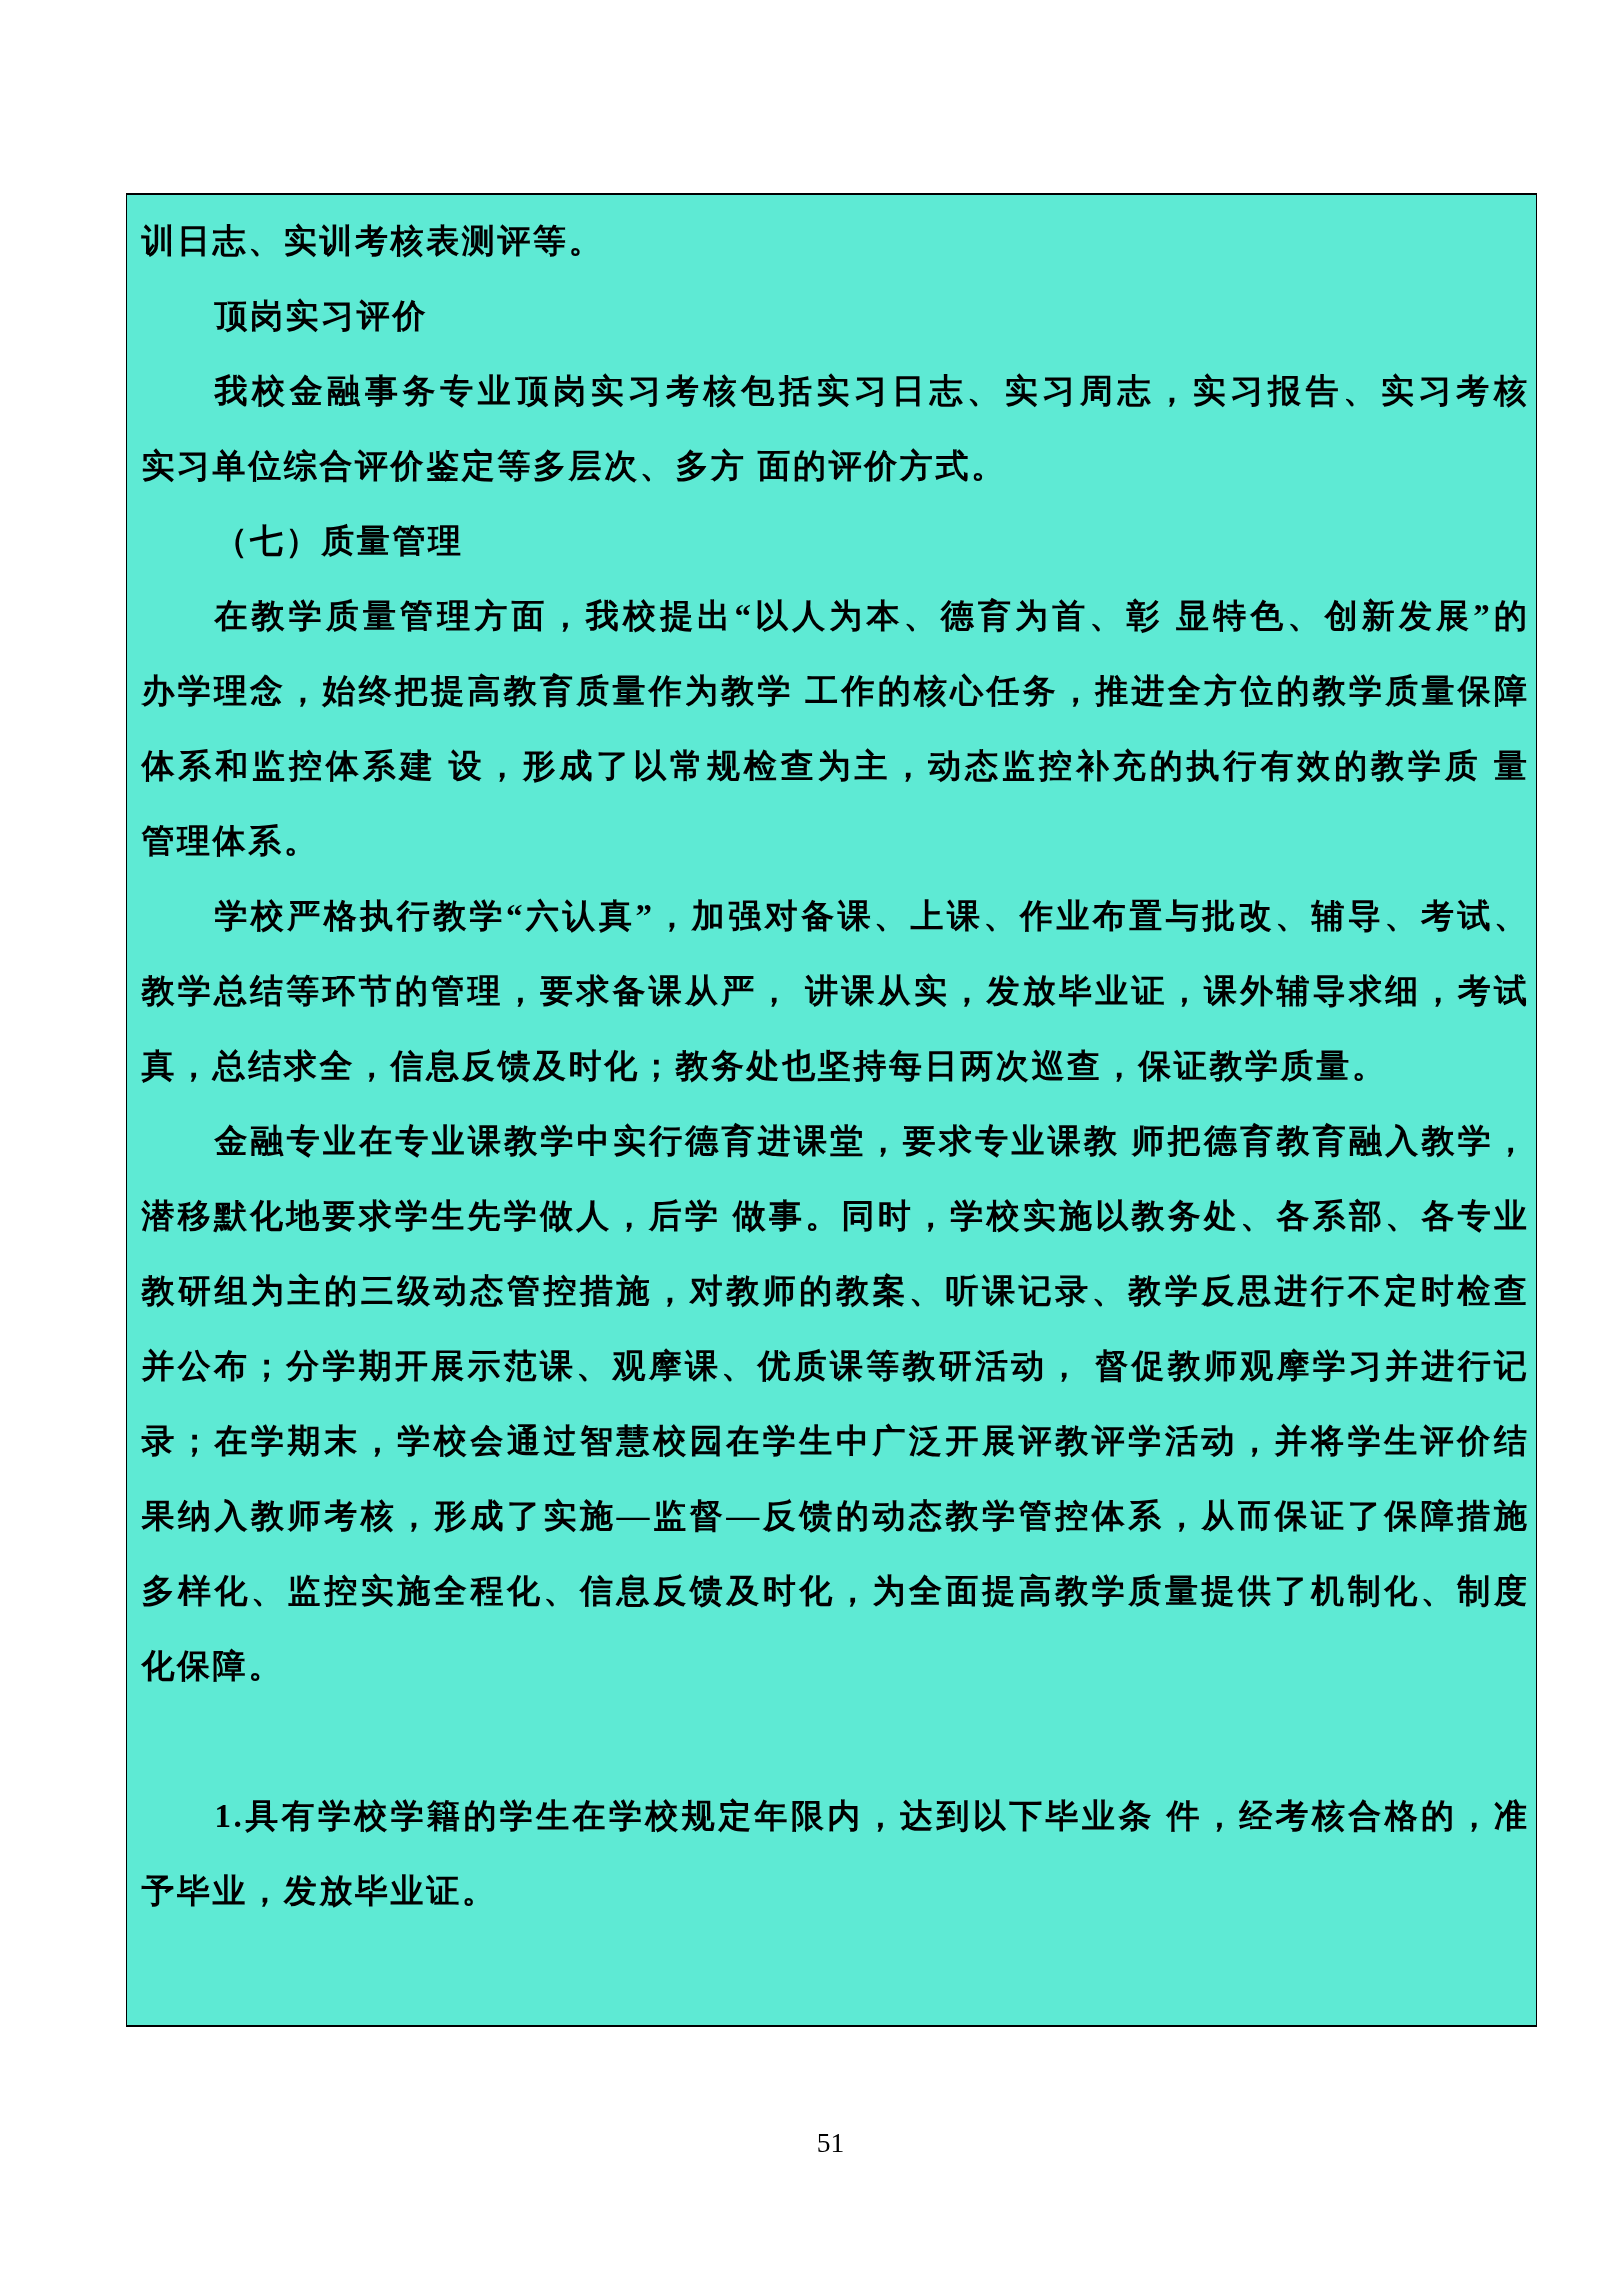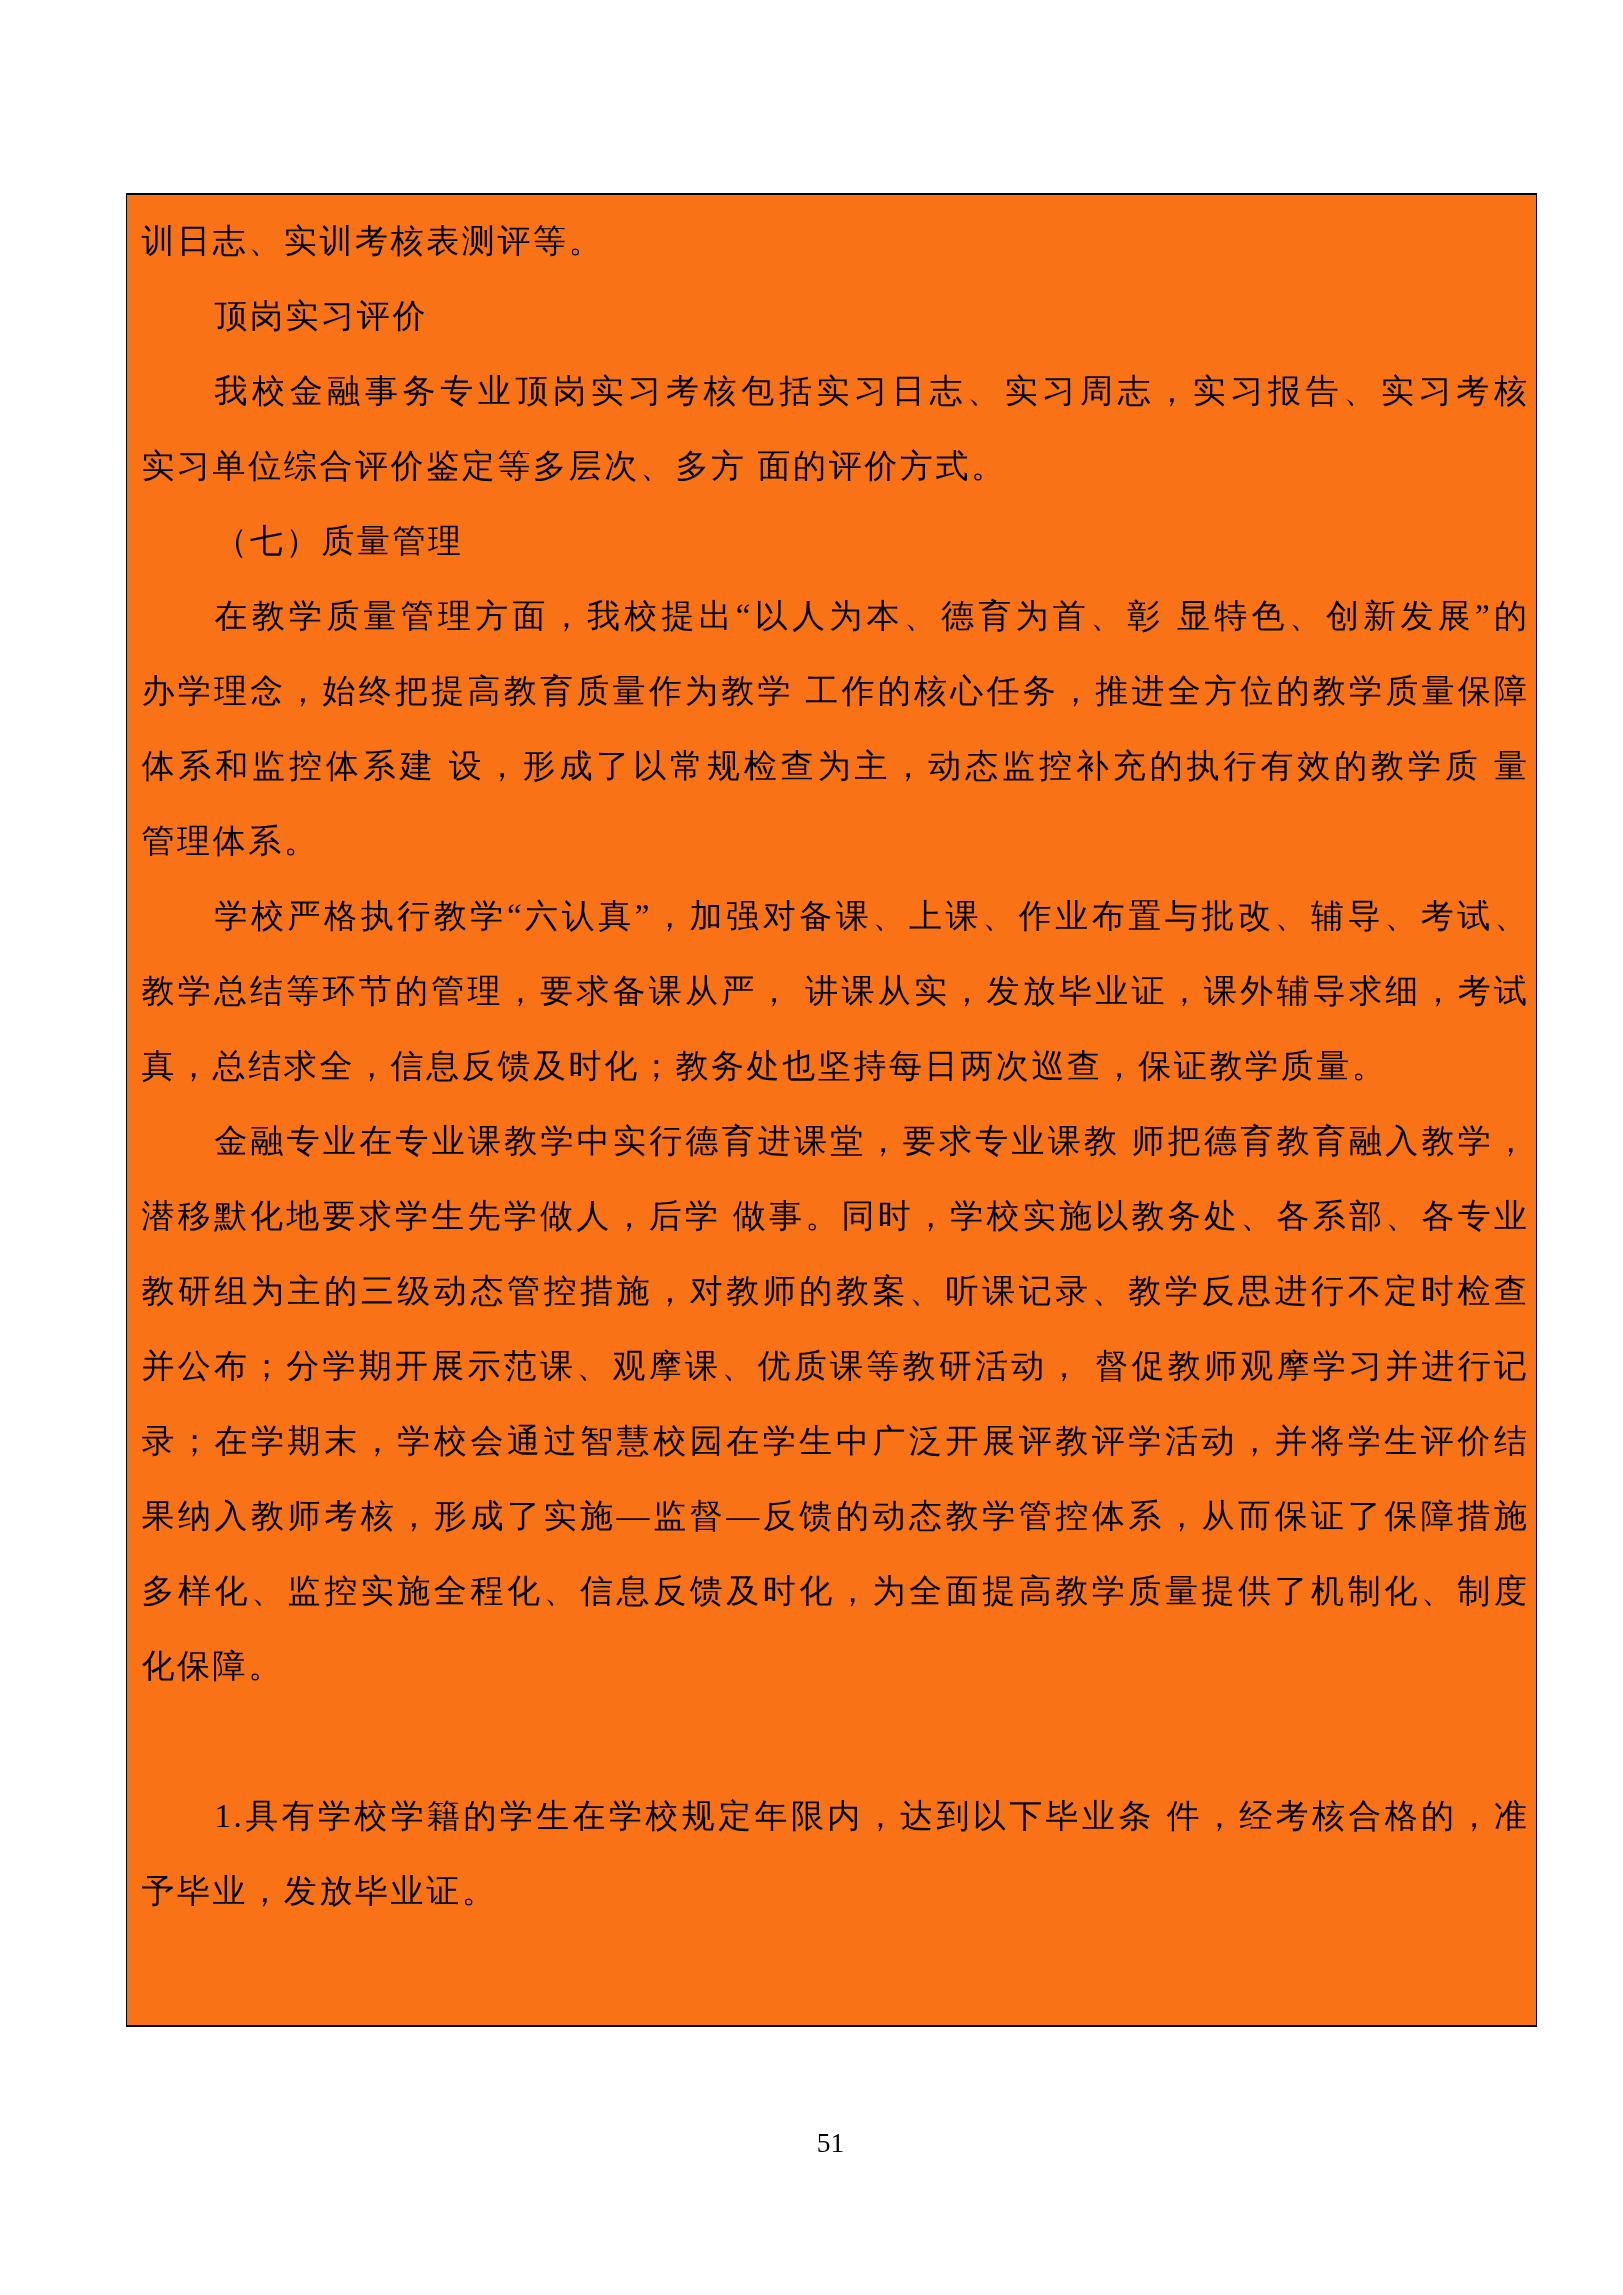--- a/index.html
+++ b/index.html
@@ -15,22 +15,23 @@
   .cell {
     position: absolute;
     left: 126px;
     top: 193px;
     width: 1411px;
     height: 1834px;
     box-sizing: border-box;
     border: 1.3px solid #000000;
     border-top-width: 2px;
     border-bottom-width: 2px;
-    background: #f97316;
+    background: #5eead4;
     padding: 9.2px 6.5px 0 14.4px;
+    font-weight: bold;
   }
   .lines { width: 100%; }
   .line {
     height: 75px;
     line-height: 75px;
     font-size: 33px;
     letter-spacing: 2.6px;
     white-space: normal;
     overflow: hidden;
     text-align: left;

